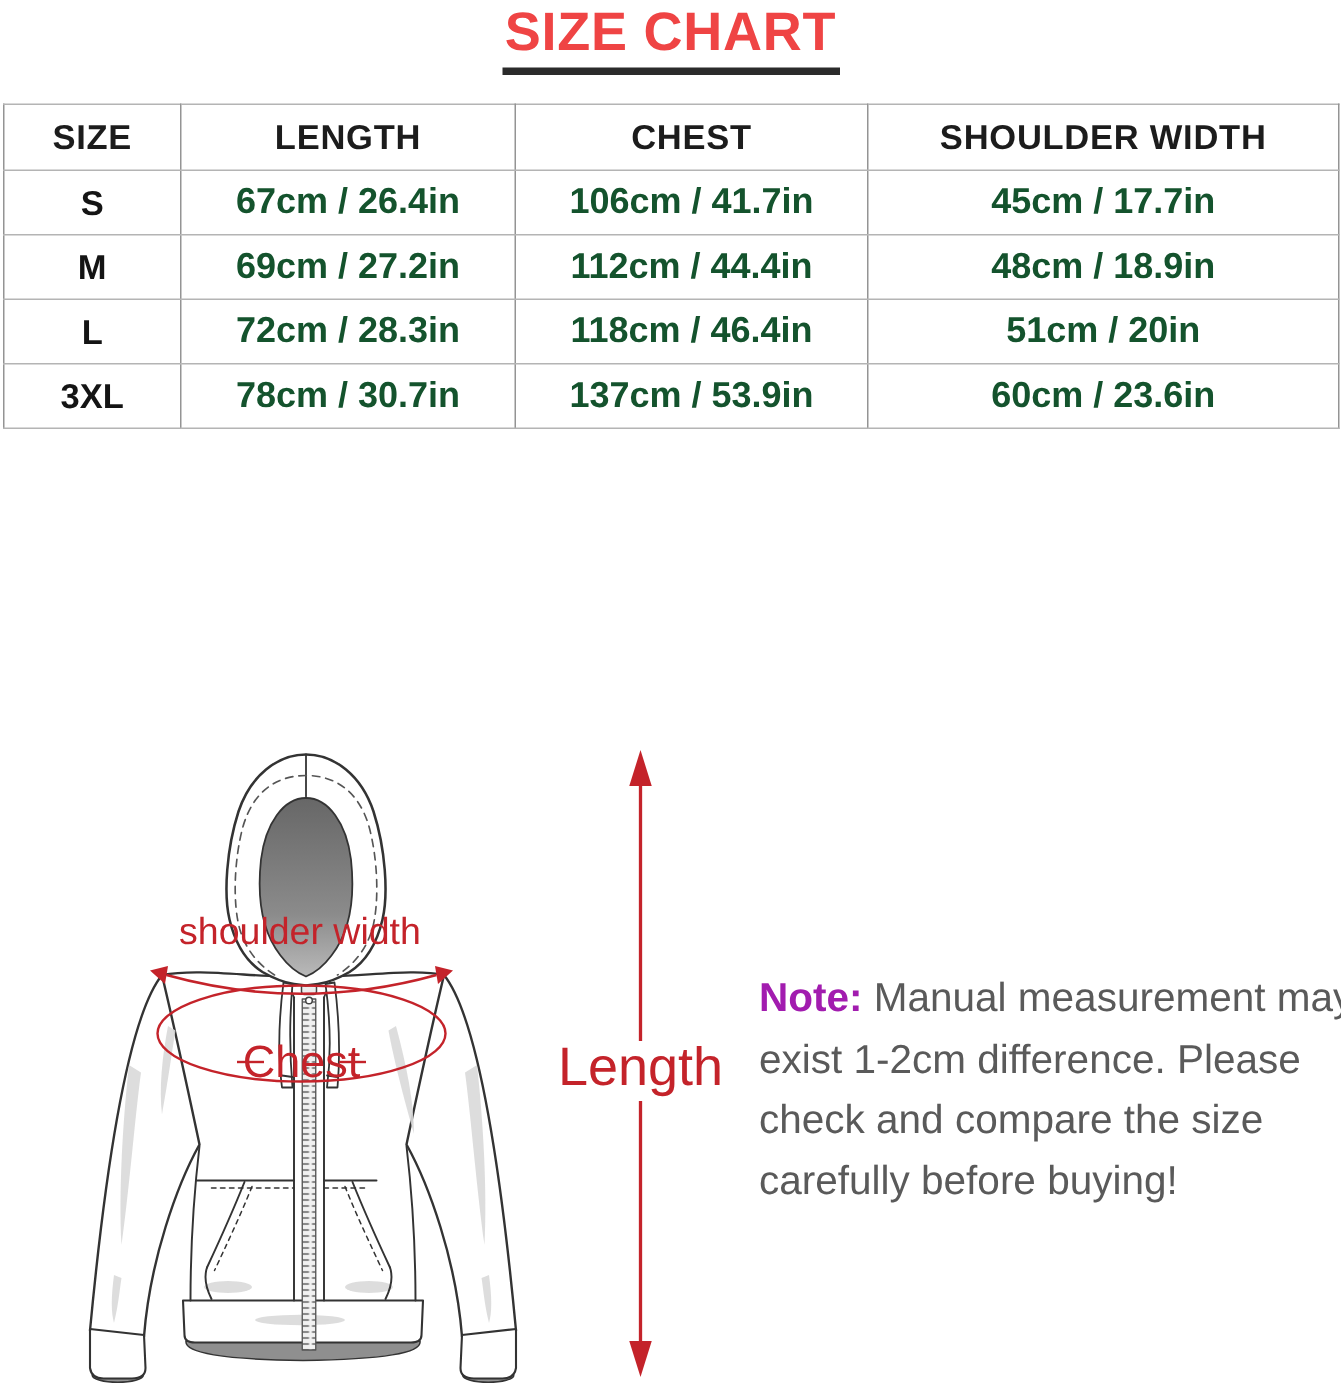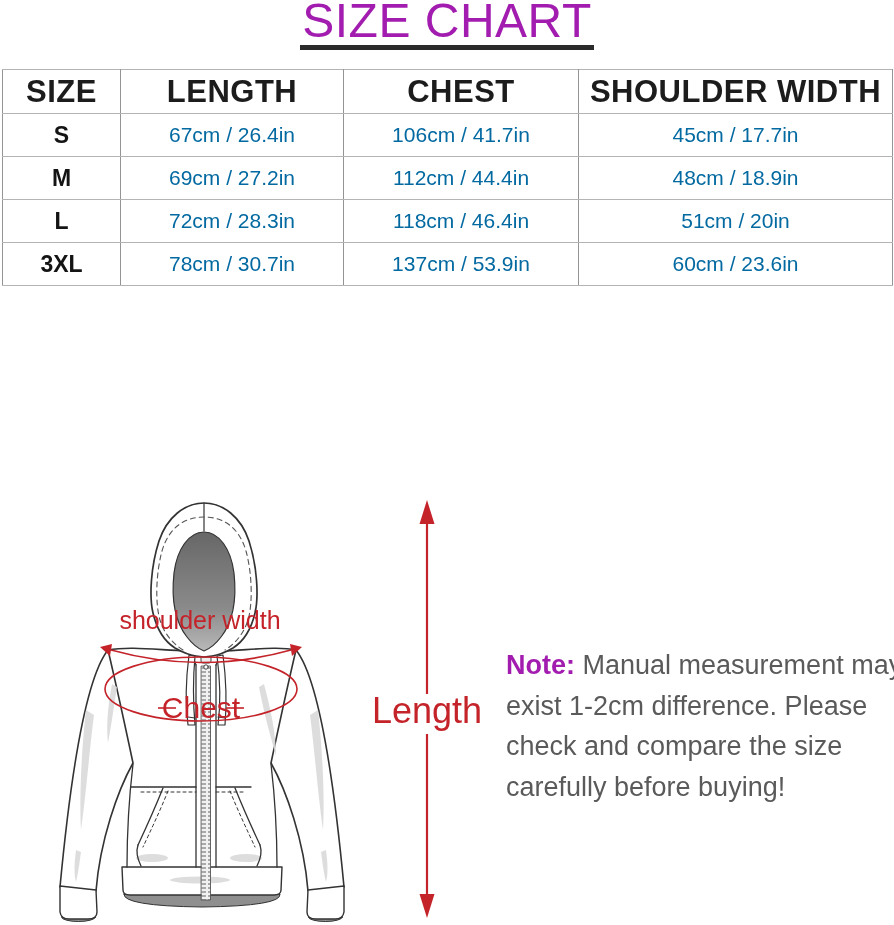--- a/index.html
+++ b/index.html
@@ -9,21 +9,21 @@
     position: relative;
     overflow: hidden;
     font-family: "Liberation Sans", sans-serif;
   }
   .title-wrap {
     position: absolute; top: 0; left: 0; width: 894px;
     text-align: center;
   }
   .title {
     display: inline-block;
-    font-size: 48px; font-weight: normal; color: #a21caf;
+    font-size: 36px; font-weight: bold; color: #ef4444;
     letter-spacing: 0.5px;
     border-bottom: 5px solid #2b2b2b;
     padding: 0 2px 3px 2px;
     line-height: 42px;
   }
   table.size-table {
     position: absolute; left: 2px; top: 69px;
     width: 890px;
     border-collapse: collapse;
     table-layout: fixed;
@@ -32,27 +32,27 @@
   table.size-table th, table.size-table td {
     border: 1px solid #b4b4b4;
     border-left-color: #949494;
     border-right-color: #949494;
     text-align: center; vertical-align: middle;
     padding: 0;
     overflow: hidden; white-space: nowrap;
   }
   table.size-table th {
     height: 43px;
-    font-size: 31px; font-weight: bold; color: #1c1c1c;
+    font-size: 23px; font-weight: bold; color: #1c1c1c;
     letter-spacing: 0.5px;
     text-align: center;
   }
   table.size-table td {
     height: 42px;
-    font-size: 21px; color: #0369a1; font-weight: normal;
+    font-size: 24px; color: #14532d; font-weight: bold;
   }
   table.size-table td.size-cell {
     font-size: 23px; font-weight: bold; color: #141414;
   }
   .illustration {
     position: absolute; left: 0; top: 470px;
     width: 894px; height: 455px;
   }
   .note {
     position: absolute; left: 506px; top: 645px; width: 400px;

